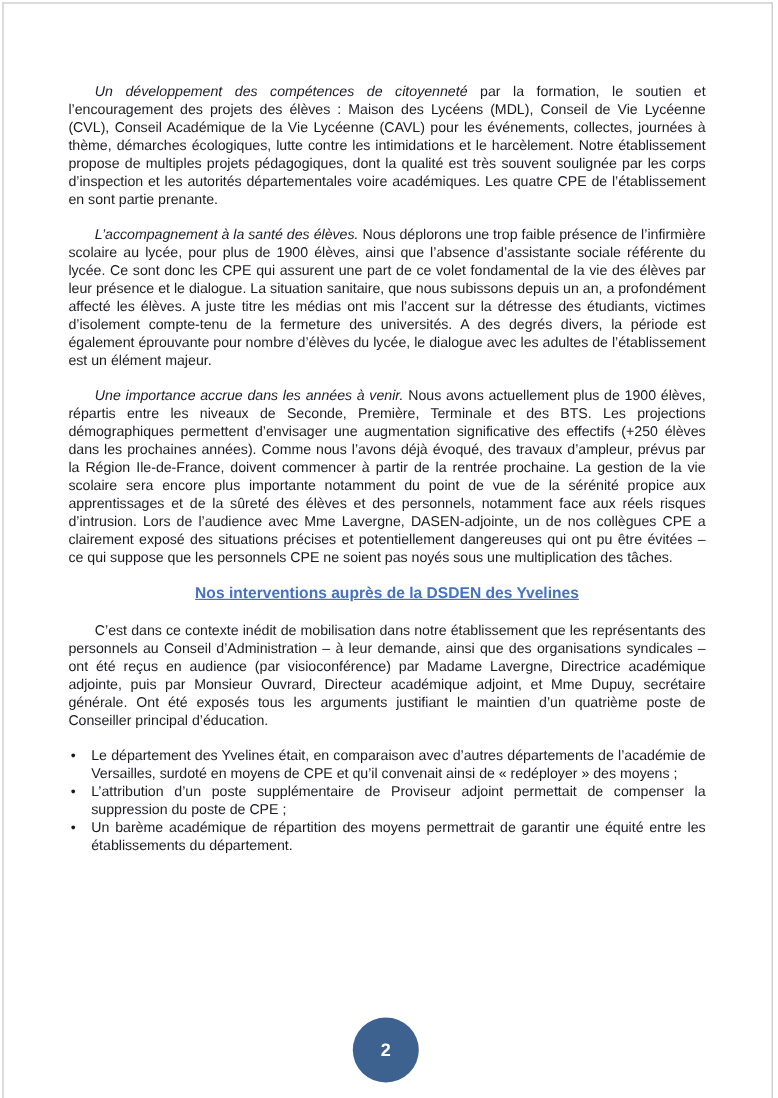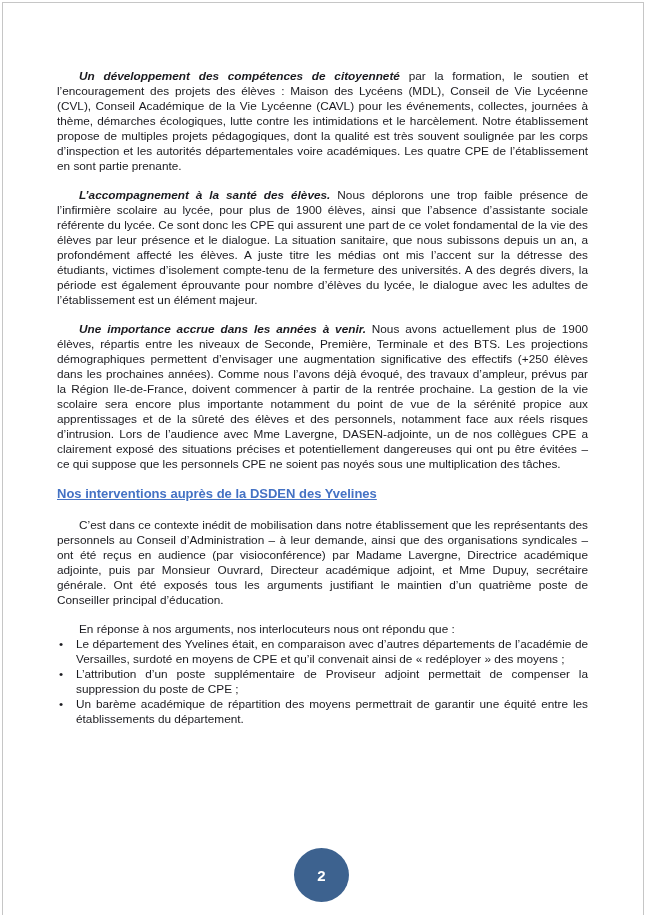--- a/index.html
+++ b/index.html
@@ -34,27 +34,28 @@
     width: 531px;
   }
   p.para {
     font-size: 11.8px;
     line-height: 15px;
     margin: 0 0 14px 0;
     text-align: justify;
   }
   p.para.indent { text-indent: 22px; }
   .lead {
-    font-weight: bold;
+    font-weight: normal;
     font-style: italic;
   }
   h2.section-heading {
     font-size: 13px;
     line-height: 16px;
     font-weight: bold;
+    text-align: center;
     color: #4472c4;
     text-decoration: underline;
     margin: 0 0 16px 0;
   }
   p.list-intro {
     font-size: 11.8px;
     line-height: 15px;
     margin: 0;
     text-indent: 22px;
     text-align: left;
@@ -112,21 +113,20 @@
   <p class="para indent"><span class="lead">Un développement des compétences de citoyenneté</span><span> par la formation, le soutien et l’encouragement des projets des élèves : Maison des Lycéens (MDL), Conseil de Vie Lycéenne (CVL), Conseil Académique de la Vie Lycéenne (CAVL) pour les événements, collectes, journées à thème, démarches écologiques, lutte contre les intimidations et le harcèlement. Notre établissement propose de multiples projets pédagogiques, dont la qualité est très souvent soulignée par les corps d’inspection et les autorités départementales voire académiques. Les quatre CPE de l’établissement en sont partie prenante.</span></p>
 
   <p class="para indent"><span class="lead">L’accompagnement à la santé des élèves.</span><span> Nous déplorons une trop faible présence de l’infirmière scolaire au lycée, pour plus de 1900 élèves, ainsi que l’absence d’assistante sociale référente du lycée. Ce sont donc les CPE qui assurent une part de ce volet fondamental de la vie des élèves par leur présence et le dialogue. La situation sanitaire, que nous subissons depuis un an, a profondément affecté les élèves. A juste titre les médias ont mis l’accent sur la détresse des étudiants, victimes d’isolement compte-tenu de la fermeture des universités. A des degrés divers, la période est également éprouvante pour nombre d’élèves du lycée, le dialogue avec les adultes de l’établissement est un élément majeur.</span></p>
 
   <p class="para indent"><span class="lead">Une importance accrue dans les années à venir.</span><span> Nous avons actuellement plus de 1900 élèves, répartis entre les niveaux de Seconde, Première, Terminale et des BTS. Les projections démographiques permettent d’envisager une augmentation significative des effectifs (+250 élèves dans les prochaines années). Comme nous l’avons déjà évoqué, des travaux d’ampleur, prévus par la Région Ile-de-France, doivent commencer à partir de la rentrée prochaine. La gestion de la vie scolaire sera encore plus importante notamment du point de vue de la sérénité propice aux apprentissages et de la sûreté des élèves et des personnels, notamment face aux réels risques d’intrusion. Lors de l’audience avec Mme Lavergne, DASEN-adjointe, un de nos collègues CPE a clairement exposé des situations précises et potentiellement dangereuses qui ont pu être évitées – ce qui suppose que les personnels CPE ne soient pas noyés sous une multiplication des tâches.</span></p>
 
   <h2 class="section-heading">Nos interventions auprès de la DSDEN des Yvelines</h2>
 
   <p class="para indent">C’est dans ce contexte inédit de mobilisation dans notre établissement que les représentants des personnels au Conseil d’Administration – à leur demande, ainsi que des organisations syndicales – ont été reçus en audience (par visioconférence) par Madame Lavergne, Directrice académique adjointe, puis par Monsieur Ouvrard, Directeur académique adjoint, et Mme Dupuy, secrétaire générale. Ont été exposés tous les arguments justifiant le maintien d’un quatrième poste de Conseiller principal d’éducation.</p>
 
-  <p class="list-intro">En réponse à nos arguments, nos interlocuteurs nous ont répondu que :</p>
 
   <ul class="bullet-list">
     <li><span class="bullet-dot">•</span><span>Le département des Yvelines était, en comparaison avec d’autres départements de l’académie de Versailles, surdoté en moyens de CPE et qu’il convenait ainsi de « redéployer » des moyens ;</span></li>
     <li><span class="bullet-dot">•</span><span>L’attribution d’un poste supplémentaire de Proviseur adjoint permettait de compenser la suppression du poste de CPE ;</span></li>
     <li><span class="bullet-dot">•</span><span>Un barème académique de répartition des moyens permettrait de garantir une équité entre les établissements du département.</span></li>
   </ul>
 
 
 </div>
 

